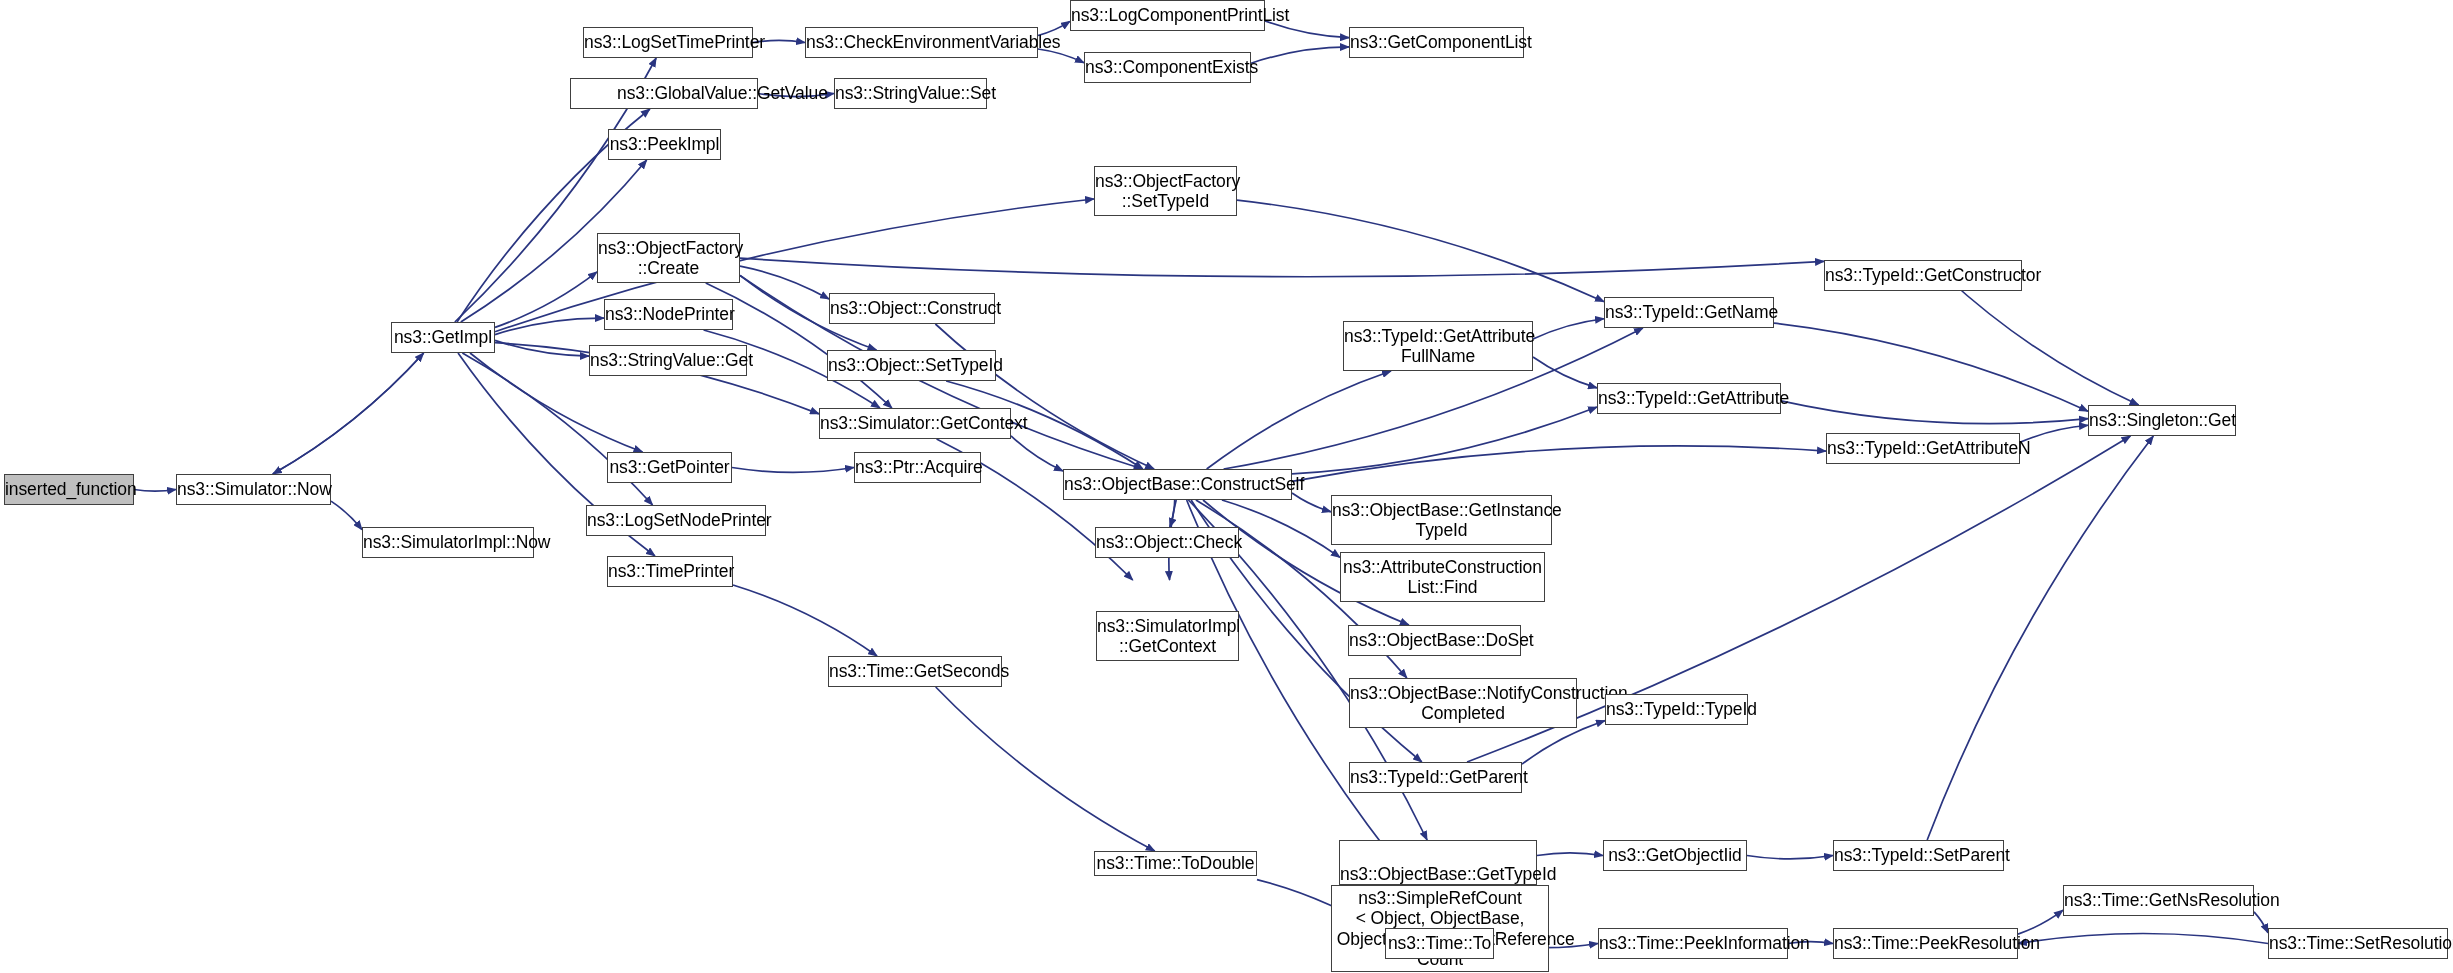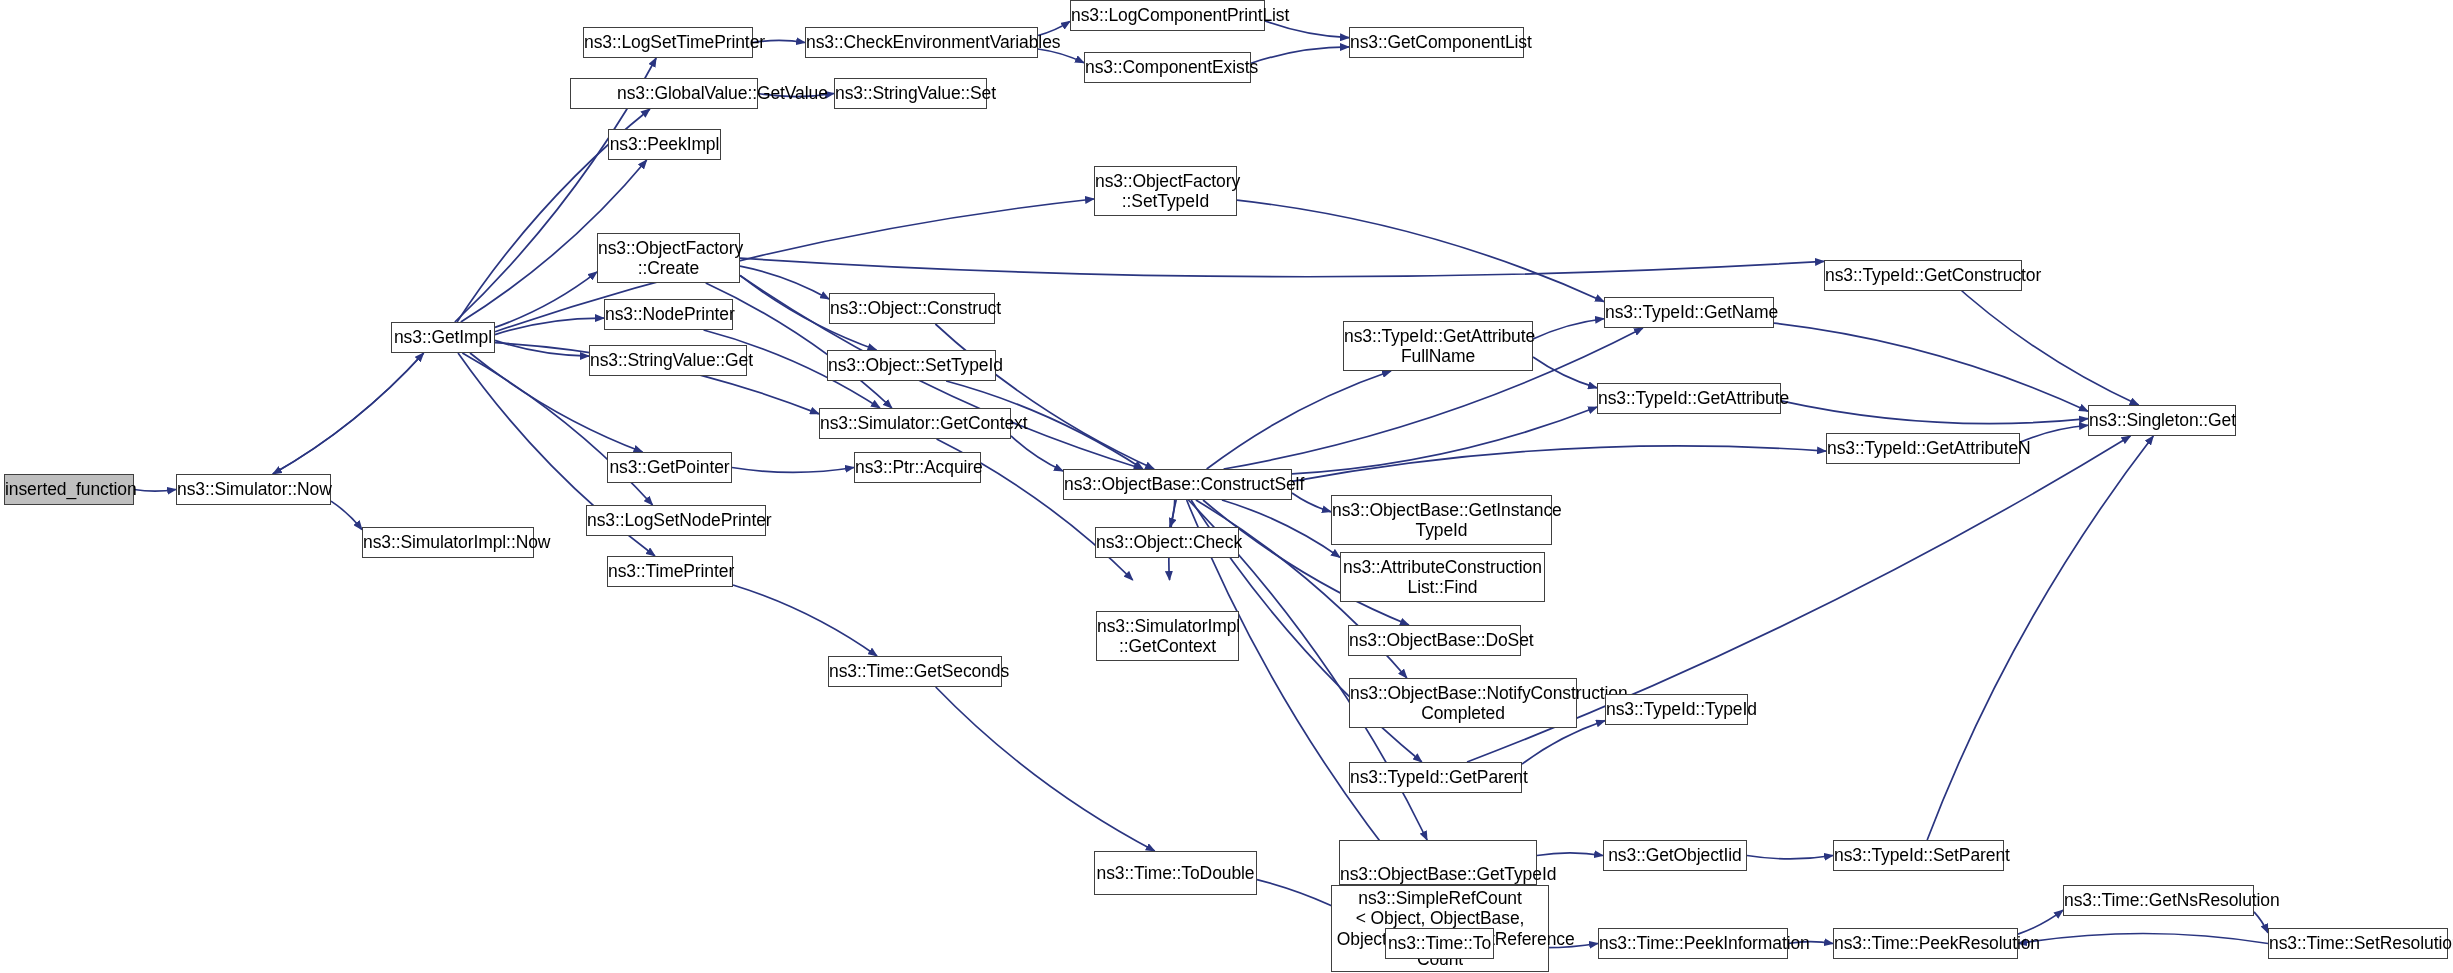--- a/index.html
+++ b/index.html
@@ -139,21 +139,21 @@
       <div class="node" style="left: 607px; top: 452px; width: 125px; height: 31px;"><span class="node-label">ns3::GetPointer</span></div>
       <div class="node" style="left: 586px; top: 505px; width: 180px; height: 31px;"><span class="node-label">ns3::LogSetNodePrinter</span></div>
       <div class="node" style="left: 607px; top: 556px; width: 126px; height: 31px;"><span class="node-label">ns3::TimePrinter</span></div>
       <div class="node" style="left: 805px; top: 27px; width: 233px; height: 31px;"><span class="node-label">ns3::CheckEnvironmentVariables</span></div>
       <div class="node" style="left: 834px; top: 78px; width: 153px; height: 31px;"><span class="node-label">ns3::StringValue::Set</span></div>
       <div class="node" style="left: 829px; top: 293px; width: 166px; height: 31px;"><span class="node-label">ns3::Object::Construct</span></div>
       <div class="node" style="left: 827px; top: 350px; width: 169px; height: 31px;"><span class="node-label">ns3::Object::SetTypeId</span></div>
       <div class="node" style="left: 819px; top: 408px; width: 192px; height: 31px;"><span class="node-label">ns3::Simulator::GetContext</span></div>
       <div class="node" style="left: 854px; top: 452px; width: 127px; height: 31px;"><span class="node-label">ns3::Ptr::Acquire</span></div>
       <div class="node" style="left: 828px; top: 656px; width: 174px; height: 31px;"><span class="node-label">ns3::Time::GetSeconds</span></div>
-      <div class="node" style="left: 1094px; top: 851px; width: 163px; height: 44px;"><span class="node-label">ns3::Time::ToDouble</span></div>
+      <div class="node" style="left: 1094px; top: 851px; width: 163px; height: 25px;"><span class="node-label">ns3::Time::ToDouble</span></div>
       <div class="node" style="left: 1094px; top: 166px; width: 143px; height: 50px;"><span class="node-label">ns3::ObjectFactory
 ::SetTypeId</span></div>
       <div class="node" style="left: 1070px; top: 0px; width: 195px; height: 31px;"><span class="node-label">ns3::LogComponentPrintList</span></div>
       <div class="node" style="left: 1084px; top: 52px; width: 167px; height: 31px;"><span class="node-label">ns3::ComponentExists</span></div>
       <div class="node" style="left: 1349px; top: 27px; width: 175px; height: 31px;"><span class="node-label">ns3::GetComponentList</span></div>
       <div class="node" style="left: 1063px; top: 469px; width: 229px; height: 31px;"><span class="node-label">ns3::ObjectBase::ConstructSelf</span></div>
       <div class="node" style="left: 1095px; top: 527px; width: 144px; height: 31px;"><span class="node-label">ns3::Object::Check</span></div>
       <div class="node" style="left: 1096px; top: 580px; width: 143px; height: 50px; margin-top: 31px;"><span class="node-label">ns3::SimulatorImpl
 ::GetContext</span></div>
       <div class="node" style="left: 1331px; top: 495px; width: 221px; height: 50px;"><span class="node-label">ns3::ObjectBase::GetInstance

